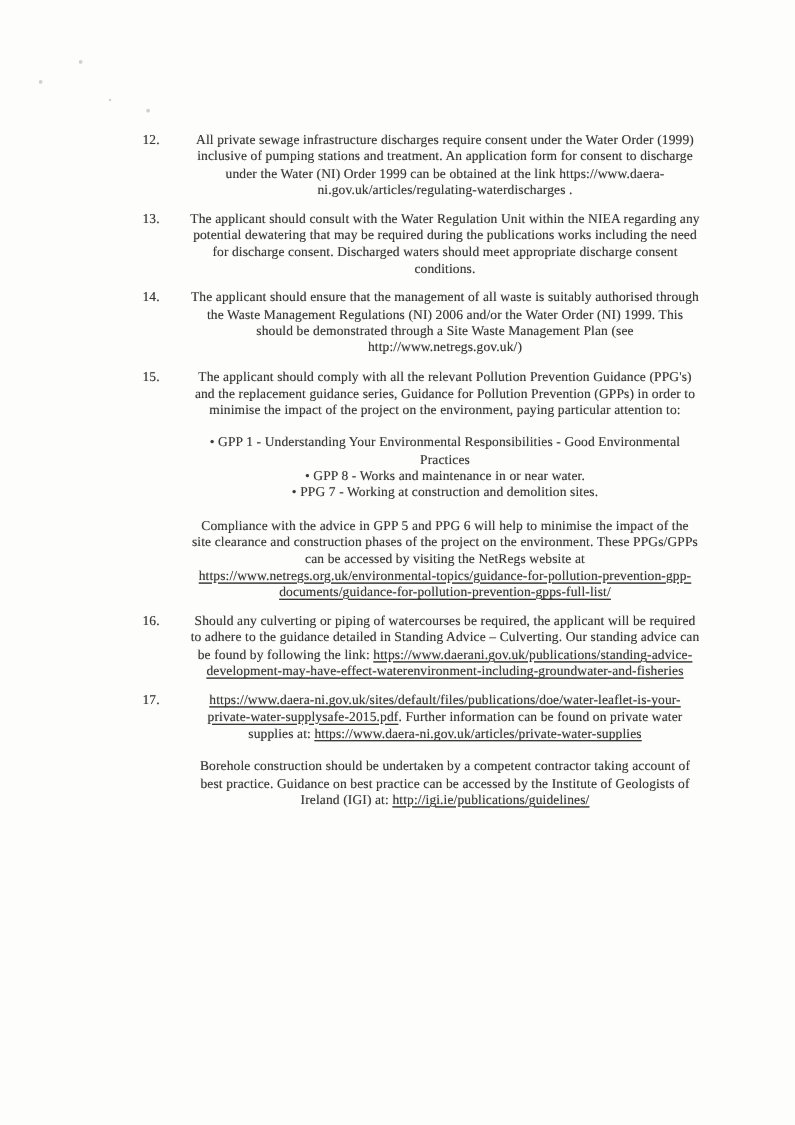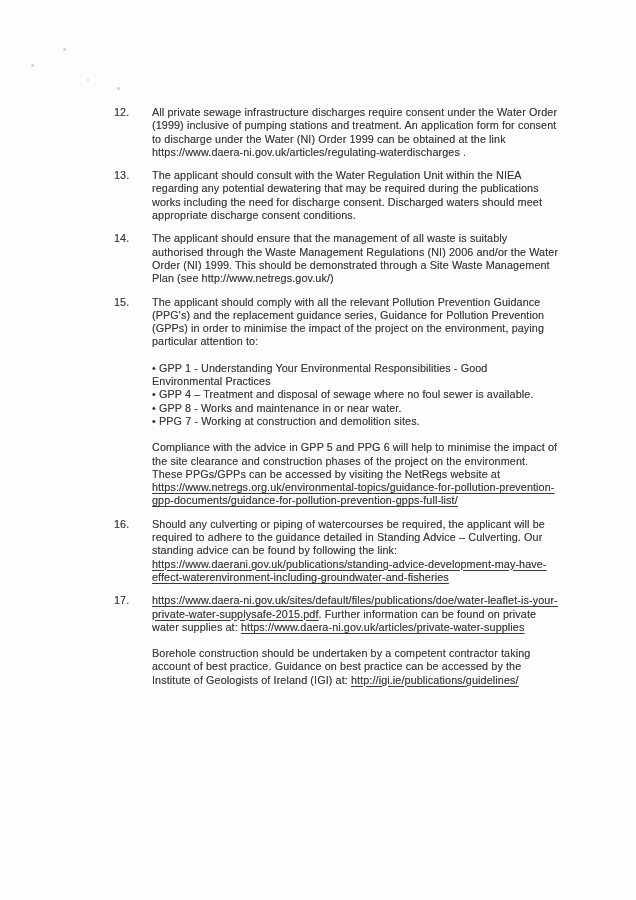--- a/index.html
+++ b/index.html
@@ -6,21 +6,21 @@
     margin: 0;
     padding: 0;
     background: #ffffff;
   }
   .page {
     position: relative;
     width: 636px;
     height: 900px;
     background: #fdfdfc;
     overflow: hidden;
-    font-family: Liberation Sans, sans-serif;
+    font-family: Liberation Serif, serif;
     color: #3a3a3a;
   }
   .content {
     position: absolute;
     left: 114px;
     top: 106px;
     width: 446px;
     font-size: 10.8px;
     line-height: 13.3px;
     letter-spacing: 0.1px;
@@ -31,20 +31,21 @@
     align-items: flex-start;
     margin-bottom: 10px;
   }
   .num {
     width: 38px;
     flex: 0 0 38px;
   }
   .body {
     flex: 1 1 auto;
     min-width: 0;
+    text-align: center;
   }
   .block {
     margin: 0 0 13px 0;
   }
   .block:last-child {
     margin-bottom: 0;
   }
   .bullets {
     margin: 0 0 13px 0;
   }
@@ -93,21 +94,20 @@
         <div class="body">
           <p class="block"><span>The applicant should ensure that the management of all waste is suitably authorised through the Waste Management Regulations (NI) 2006 and/or the Water Order (NI) 1999. This should be demonstrated through a Site Waste Management Plan (see http://www.netregs.gov.uk/)</span></p>
         </div>
       </div>
       <div class="para">
         <div class="num">15.</div>
         <div class="body">
           <p class="block"><span>The applicant should comply with all the relevant Pollution Prevention Guidance (PPG's) and the replacement guidance series, Guidance for Pollution Prevention (GPPs) in order to minimise the impact of the project on the environment, paying particular attention to:</span></p>
           <div class="bullets">
             <div class="bullet-line">• GPP 1 - Understanding Your Environmental Responsibilities - Good Environmental Practices</div>
-            <div class="bullet-line">• GPP 4 – Treatment and disposal of sewage where no foul sewer is available.</div>
             <div class="bullet-line">• GPP 8 - Works and maintenance in or near water.</div>
             <div class="bullet-line">• PPG 7 - Working at construction and demolition sites.</div>
           </div>
           <p class="block"><span>Compliance with the advice in GPP 5 and PPG 6 will help to minimise the impact of the site clearance and construction phases of the project on the environment. These PPGs/GPPs can be accessed by visiting the NetRegs website at </span><a class="doclink">https://www.netregs.org.uk/environmental-topics/guidance-for-pollution-prevention-gpp-documents/guidance-for-pollution-prevention-gpps-full-list/</a></p>
         </div>
       </div>
       <div class="para">
         <div class="num">16.</div>
         <div class="body">
           <p class="block"><span>Should any culverting or piping of watercourses be required, the applicant will be required to adhere to the guidance detailed in Standing Advice – Culverting. Our standing advice can be found by following the link: </span><a class="doclink">https://www.daerani.gov.uk/publications/standing-advice-development-may-have-effect-waterenvironment-including-groundwater-and-fisheries</a></p>

